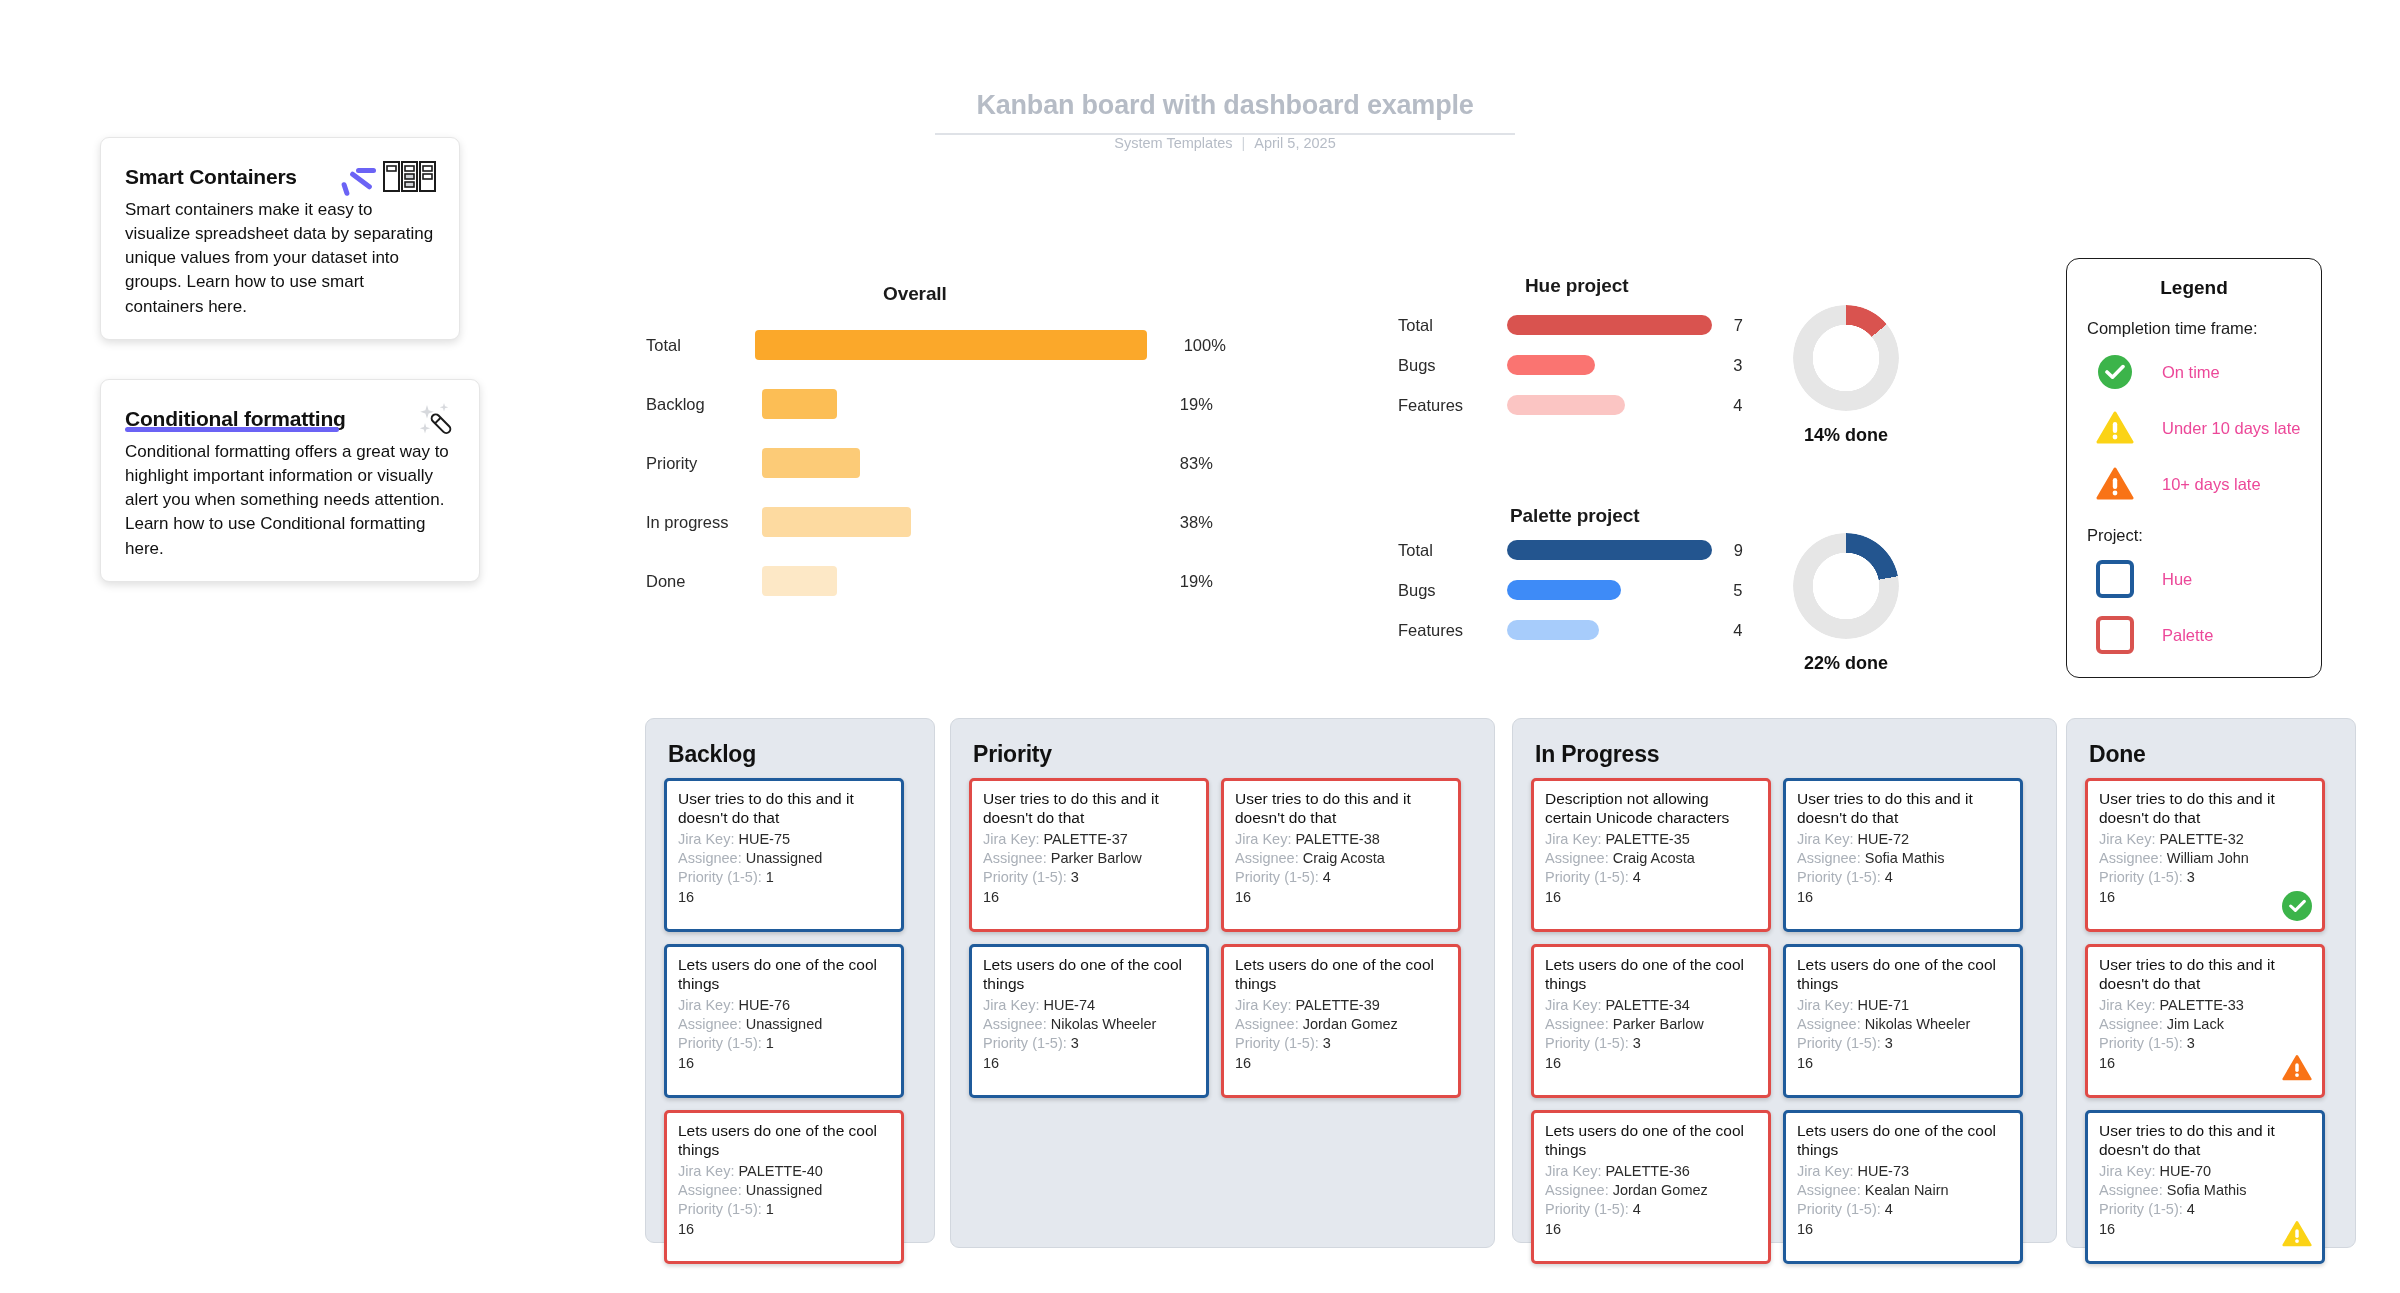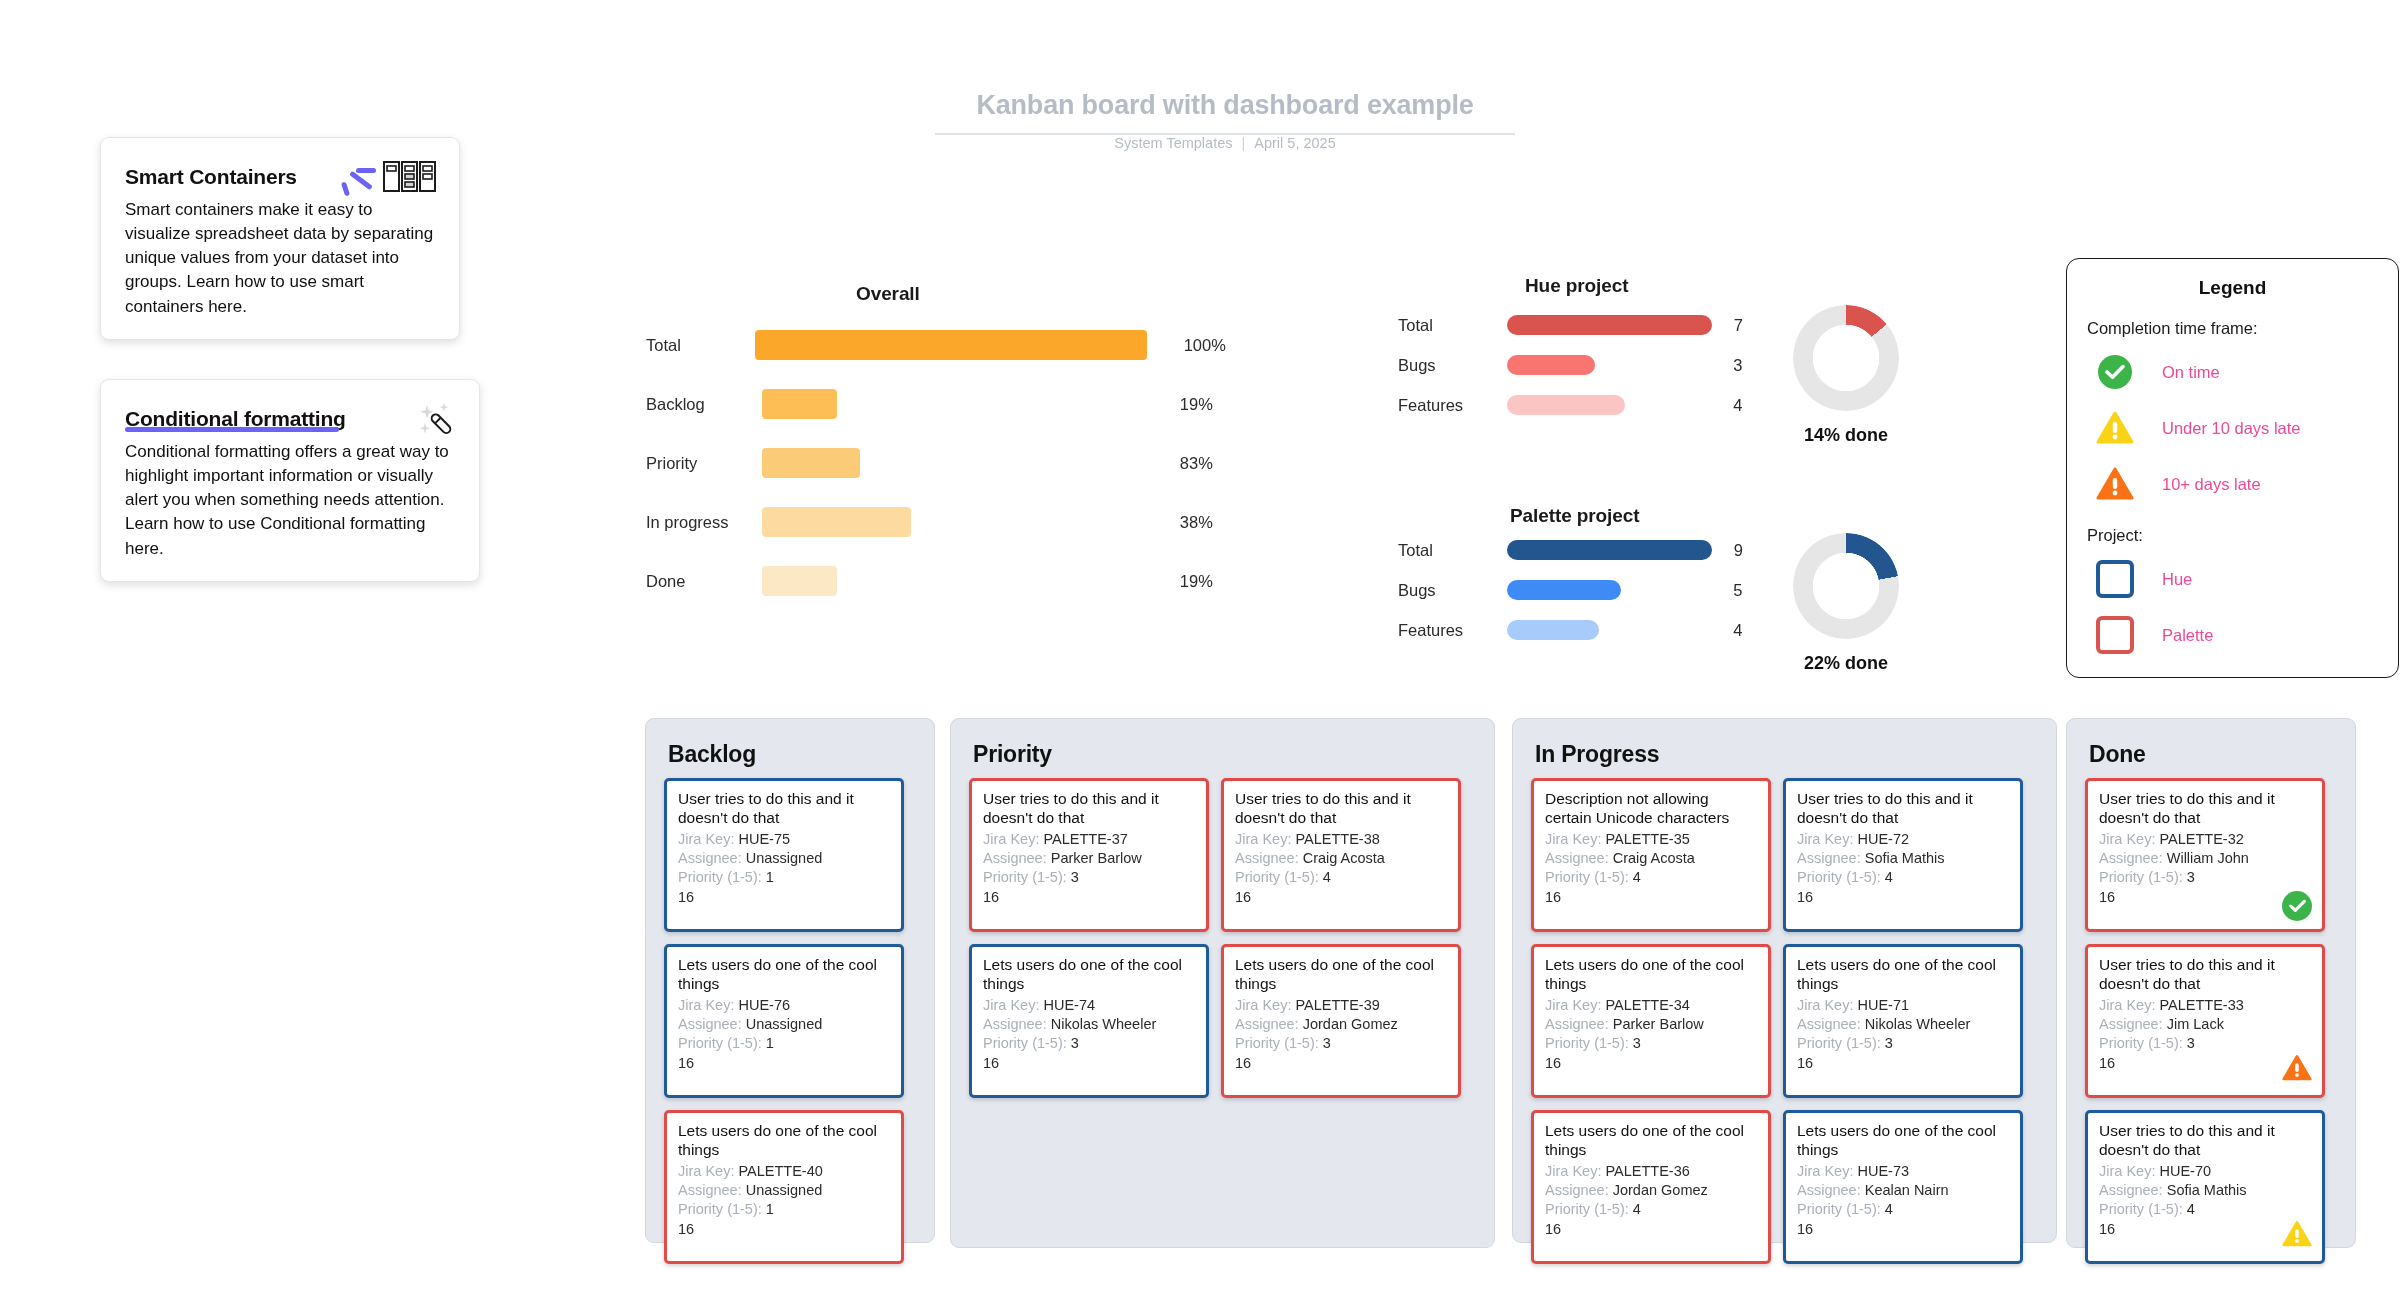--- a/index.html
+++ b/index.html
@@ -75,21 +75,21 @@
   .donut-wrap { position: absolute; }
   .donut { width: 106px; height: 106px; border-radius: 50%; }
   .donut-caption {
     margin-top: 14px; text-align: center;
     font-size: 18px; font-weight: bold; color: #111;
     width: 106px;
   }
 
   
   #legend {
-    position: absolute; left: 2066px; top: 258px; width: 333px; height: 420px;
+    position: absolute; left: 2066px; top: 258px; width: 256px; height: 420px;
     border: 1.5px solid #1b1b1b; border-radius: 13px; background: #fff;
     padding: 18px 20px;
   }
   .legend-title {
     text-align: center; font-size: 19px; font-weight: bold; color: #111;
     margin-bottom: 20px;
   }
   .legend-group-title {
     font-size: 16.5px; font-weight: normal; color: #1b1b1b; margin-bottom: 6px;
   }
@@ -188,21 +188,21 @@
             <rect x="13" y="17.5" width="23" height="8" rx="4" fill="#fff" stroke="#1b1b1b" stroke-width="2"></rect>
             <line x1="20" y1="17.5" x2="20" y2="25.5" stroke="#1b1b1b" stroke-width="2"></line>
           </g>
         </svg>
       </span>
     </div>
     <div class="tip-body">Conditional formatting offers a great way to highlight important information or visually alert you when something needs attention. Learn how to use Conditional formatting here.</div>
   </div>
 
   <div id="charts">
-      <div class="chart-title" style="left: 856px; top: 283px;">Overall</div>
+      <div class="chart-title" style="left: 883px; top: 283px;">Overall</div>
       <div class="bar-row" style="left: 646px; top: 330px; width: 592px; height: 30px;">
         <div class="bar-label" style="width: 120px;">Total</div>
         <div class="bar-track" style="width: 392px; height: 30px;">
           <div class="bar-fill" style="width: 392px; background: rgb(251, 168, 42); border-radius: 4px;"></div>
         </div>
         <div class="bar-value" style="margin-left: 37px;">100%</div>
       </div>
       <div class="bar-row" style="left: 646px; top: 389px; width: 592px; height: 30px;">
         <div class="bar-label" style="width: 120px;">Backlog</div>
         <div class="bar-track" style="width: 392px; height: 30px;">

